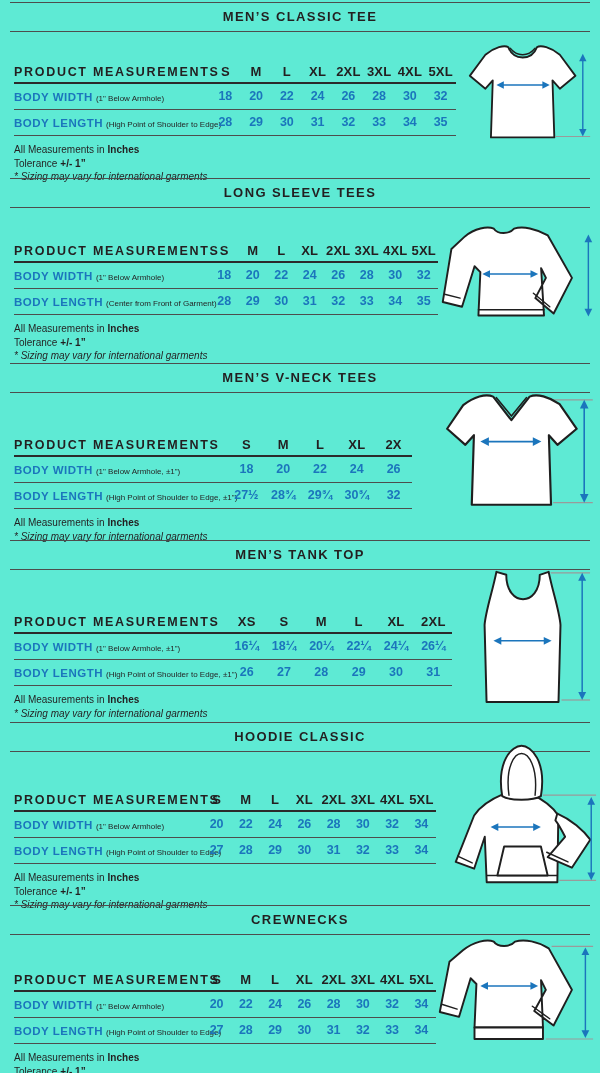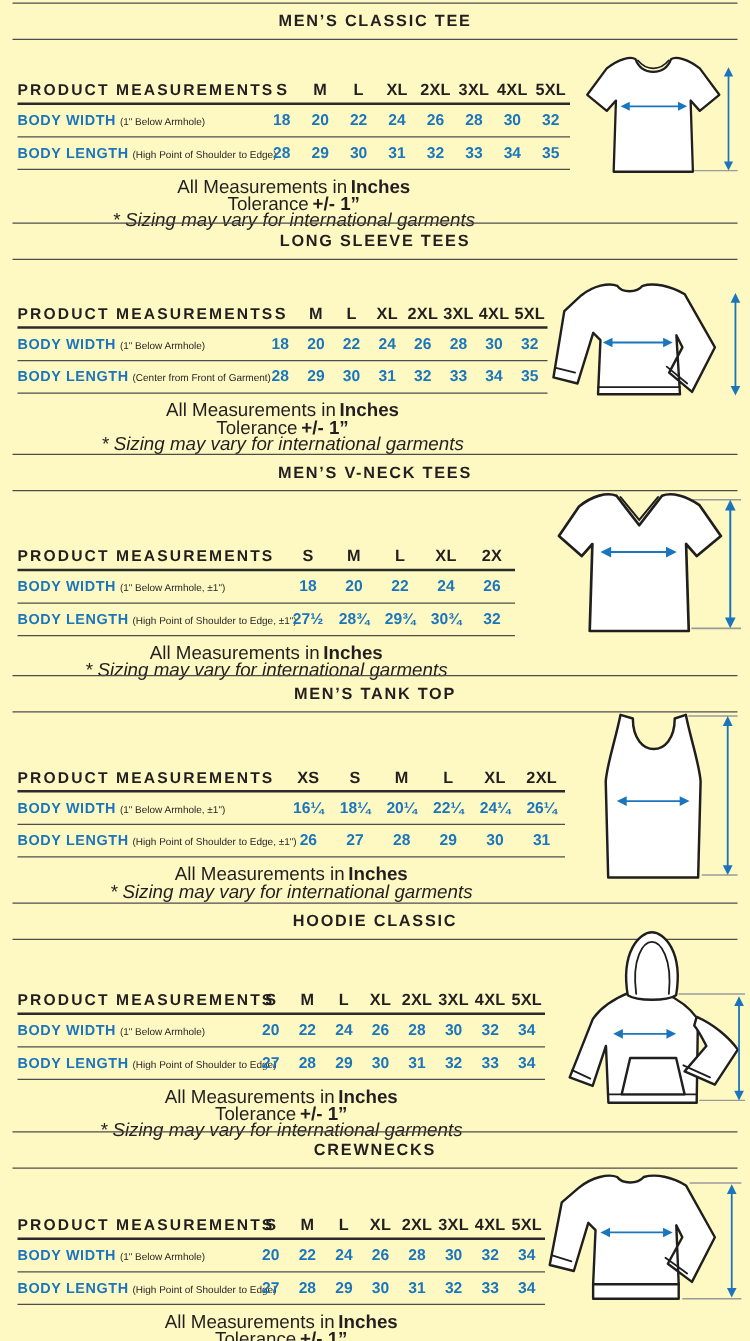--- a/index.html
+++ b/index.html
@@ -1,17 +1,17 @@
 <!DOCTYPE html>
 <html><head>
 <meta charset="utf-8">
 <style>
   html,body{margin:0;padding:0;background:#fff;}
   body{font-family:"Liberation Sans","DejaVu Sans",sans-serif;color:#231f20;}
-  .page{position:relative;width:600px;height:1073px;background:#fef9c3;overflow:hidden;padding-top:2px;box-sizing:border-box;}
+  .page{position:relative;width:600px;height:1073px;background:#5eead4;overflow:hidden;padding-top:2px;box-sizing:border-box;}
   .section{position:relative;box-sizing:border-box;}
   .s0{height:176px}.s1{height:185px}.s2{height:177px}.s3{height:182px}.s4{height:183px}.s5{height:212px}
   .section-header{margin:0 10px;border-top:1px solid #4d4d4d;border-bottom:1px solid #4d4d4d;text-align:center;padding:6px 0 7px;}
   .section-title{font-weight:bold;font-size:13px;letter-spacing:1.4px;color:#231f20;}
   .table-wrap{margin-left:14px;--labelw:196px;}
   .s0 .table-wrap{width:442px;margin-top:32px;--labelw:196px}
   .s1 .table-wrap{width:424px;margin-top:35px;--labelw:196px}
   .s2 .table-wrap{width:398px;margin-top:44px;--labelw:214px}
   .s3 .table-wrap{width:438px;margin-top:44px;--labelw:214px}
   .s4 .table-wrap{width:422px;margin-top:40px;--labelw:188px}
@@ -19,21 +19,21 @@
   .thead{display:flex;align-items:flex-end;border-bottom:2px solid #2b2b2b;padding-bottom:3px;}
   .pm-label{width:var(--labelw);flex:0 0 var(--labelw);font-weight:bold;font-size:12.5px;letter-spacing:1.7px;white-space:nowrap;}
   .size-cells{flex:1;display:flex;}
   .cell{flex:1;text-align:center;font-weight:bold;}
   .size-head{font-size:13px;letter-spacing:0.2px;}
   .trow{display:flex;align-items:center;border-bottom:1px solid #4d4d4d;padding:3px 0 4px;}
   .row-label{width:var(--labelw);flex:0 0 var(--labelw);white-space:nowrap;}
   .row-name{color:#1b75bc;font-weight:bold;font-size:11.5px;letter-spacing:0.5px;}
   .row-detail{font-size:8px;color:#231f20;margin-left:3px;}
   .val{color:#1b75bc;font-size:12.5px;}
-  .notes{margin-top:7px;font-size:15px;line-height:13.5px;text-align:center;}
+  .notes{margin-top:7px;font-size:10px;line-height:13.5px;}
   .n-bold{font-weight:bold;}
   .n-meas-prefix,.n-tol-prefix{margin-right:3px;}
   .note-disclaimer{font-style:italic;font-weight:normal;}
   .figure{position:absolute;}
   .s0 .figure{top:38px;right:8px;width:136px}
   .s1 .figure{top:42px;right:2px;width:162px}
   .s2 .figure{top:24px;right:4px;width:166px}
   .s3 .figure{top:22px;right:6px;width:138px}
   .s4 .figure{top:18px;right:2px;width:150px}
   .s5 .figure{top:26px;right:4px;width:162px}

